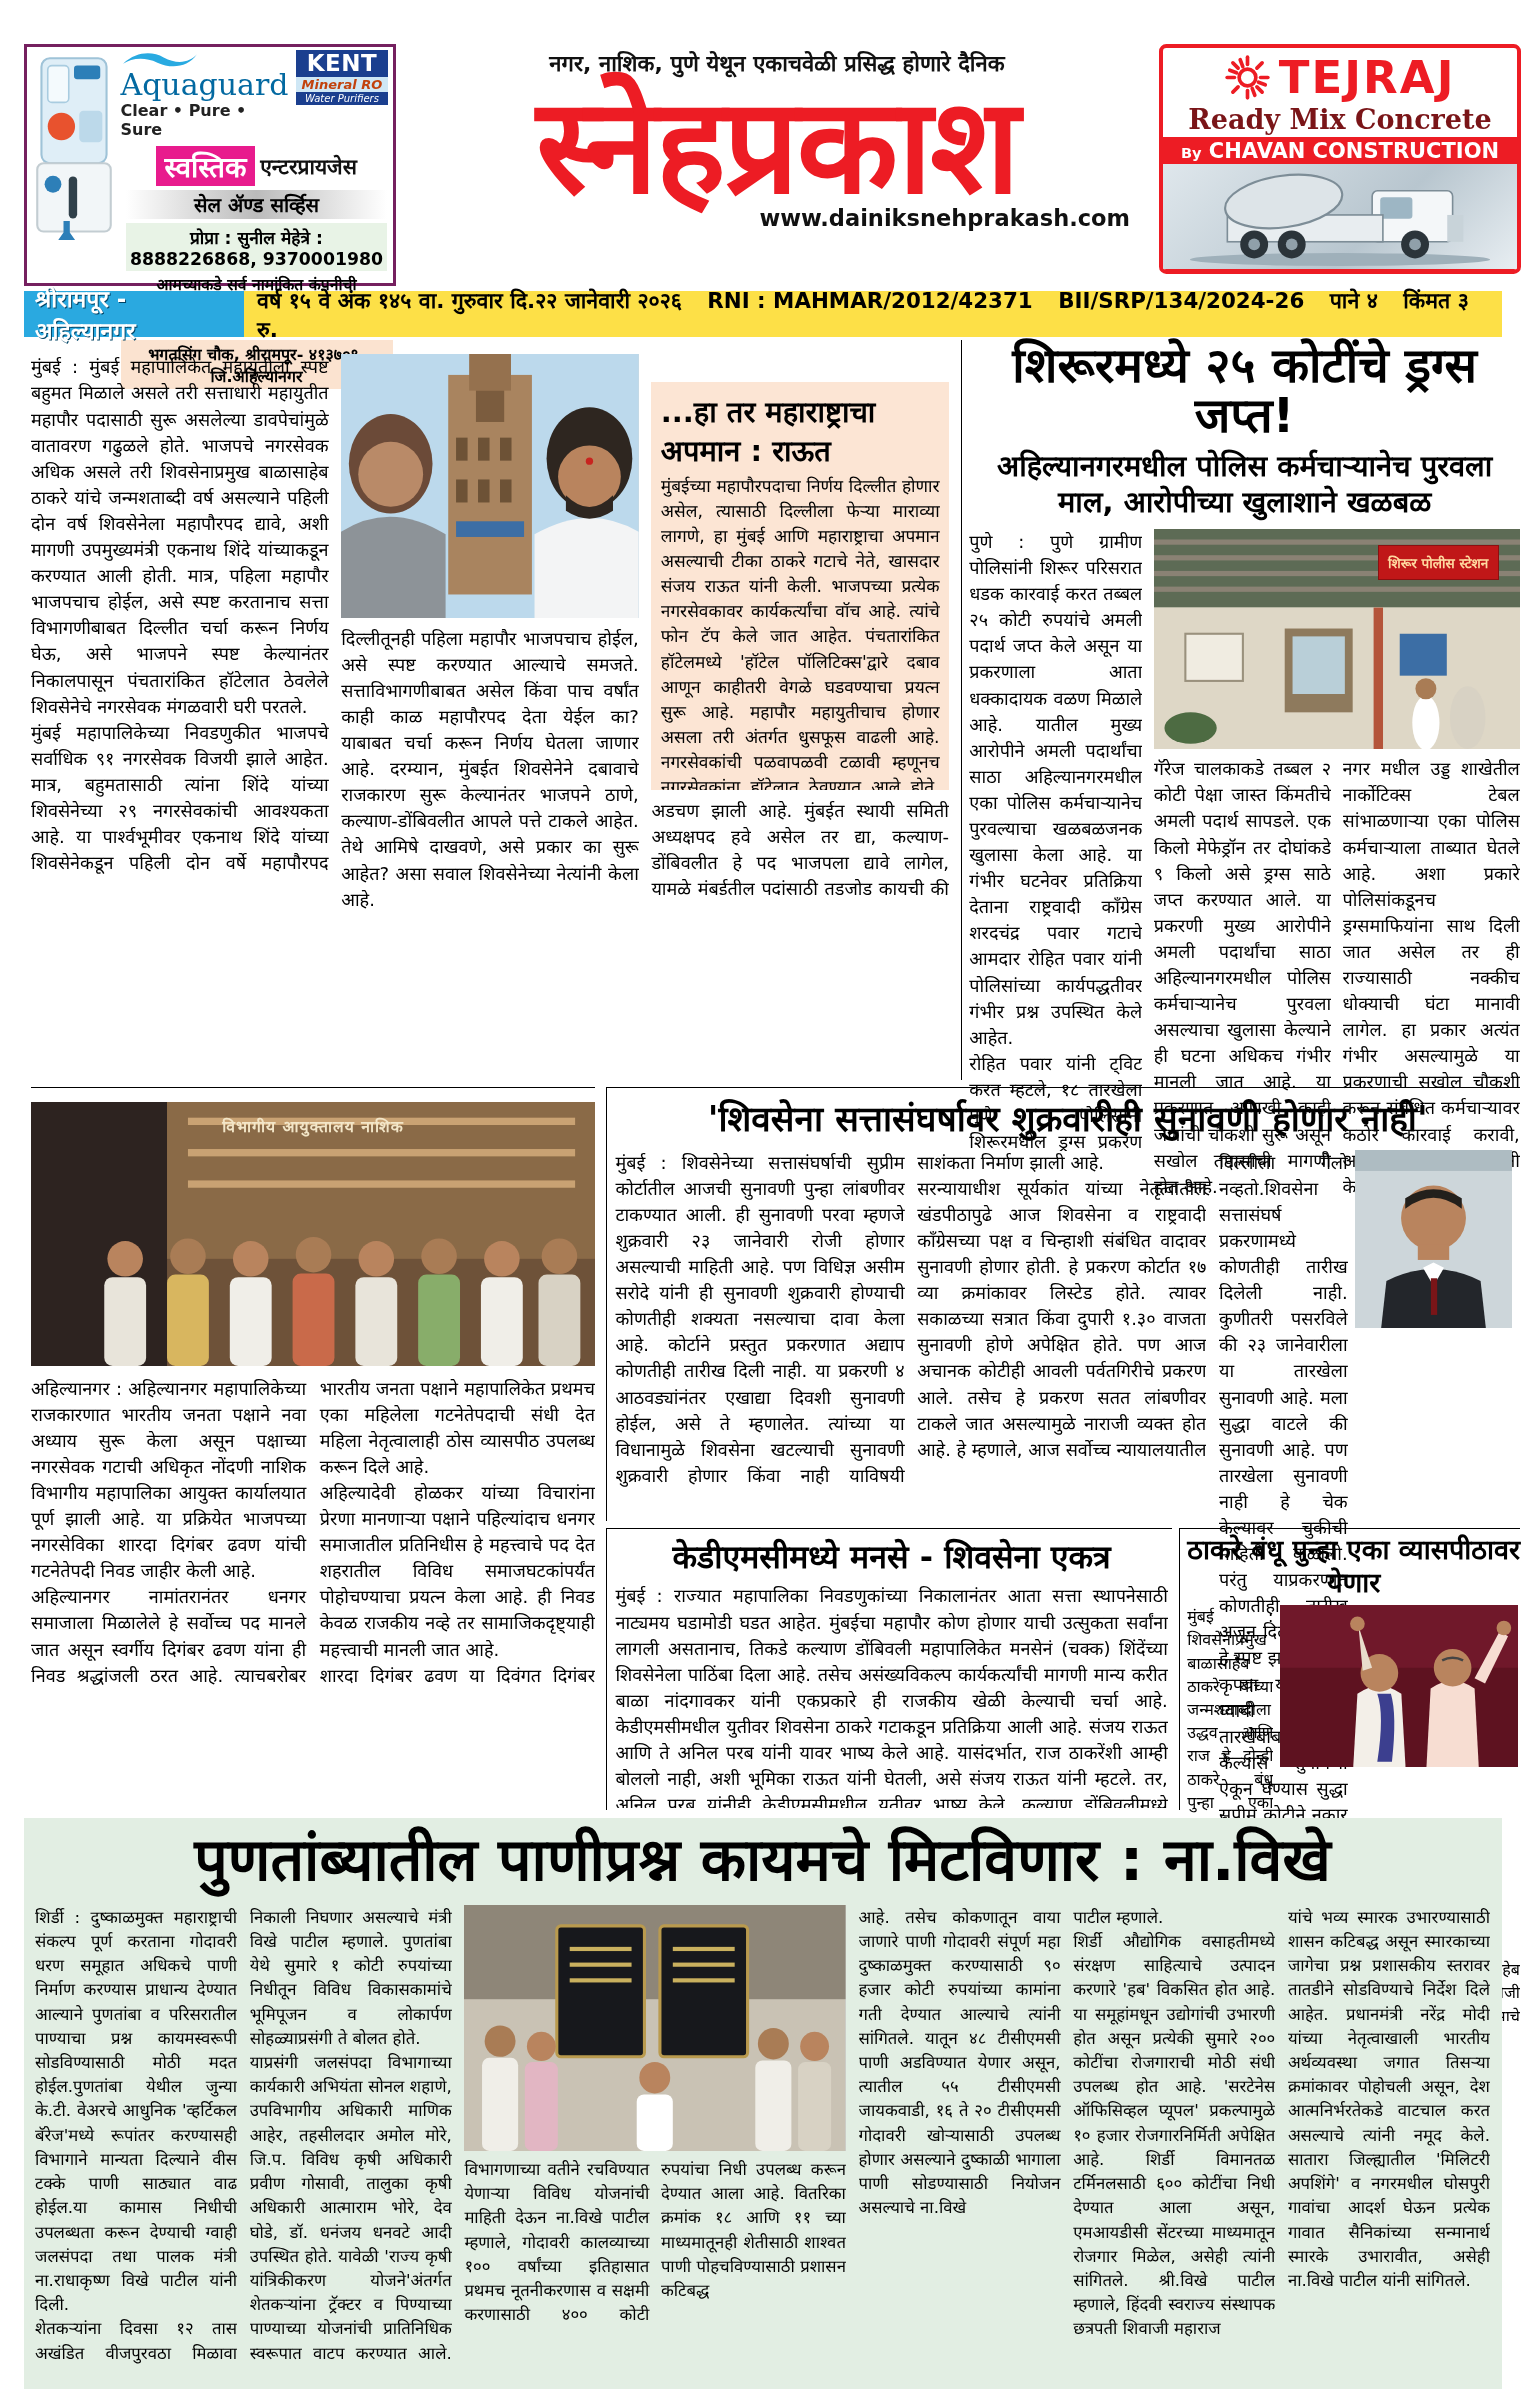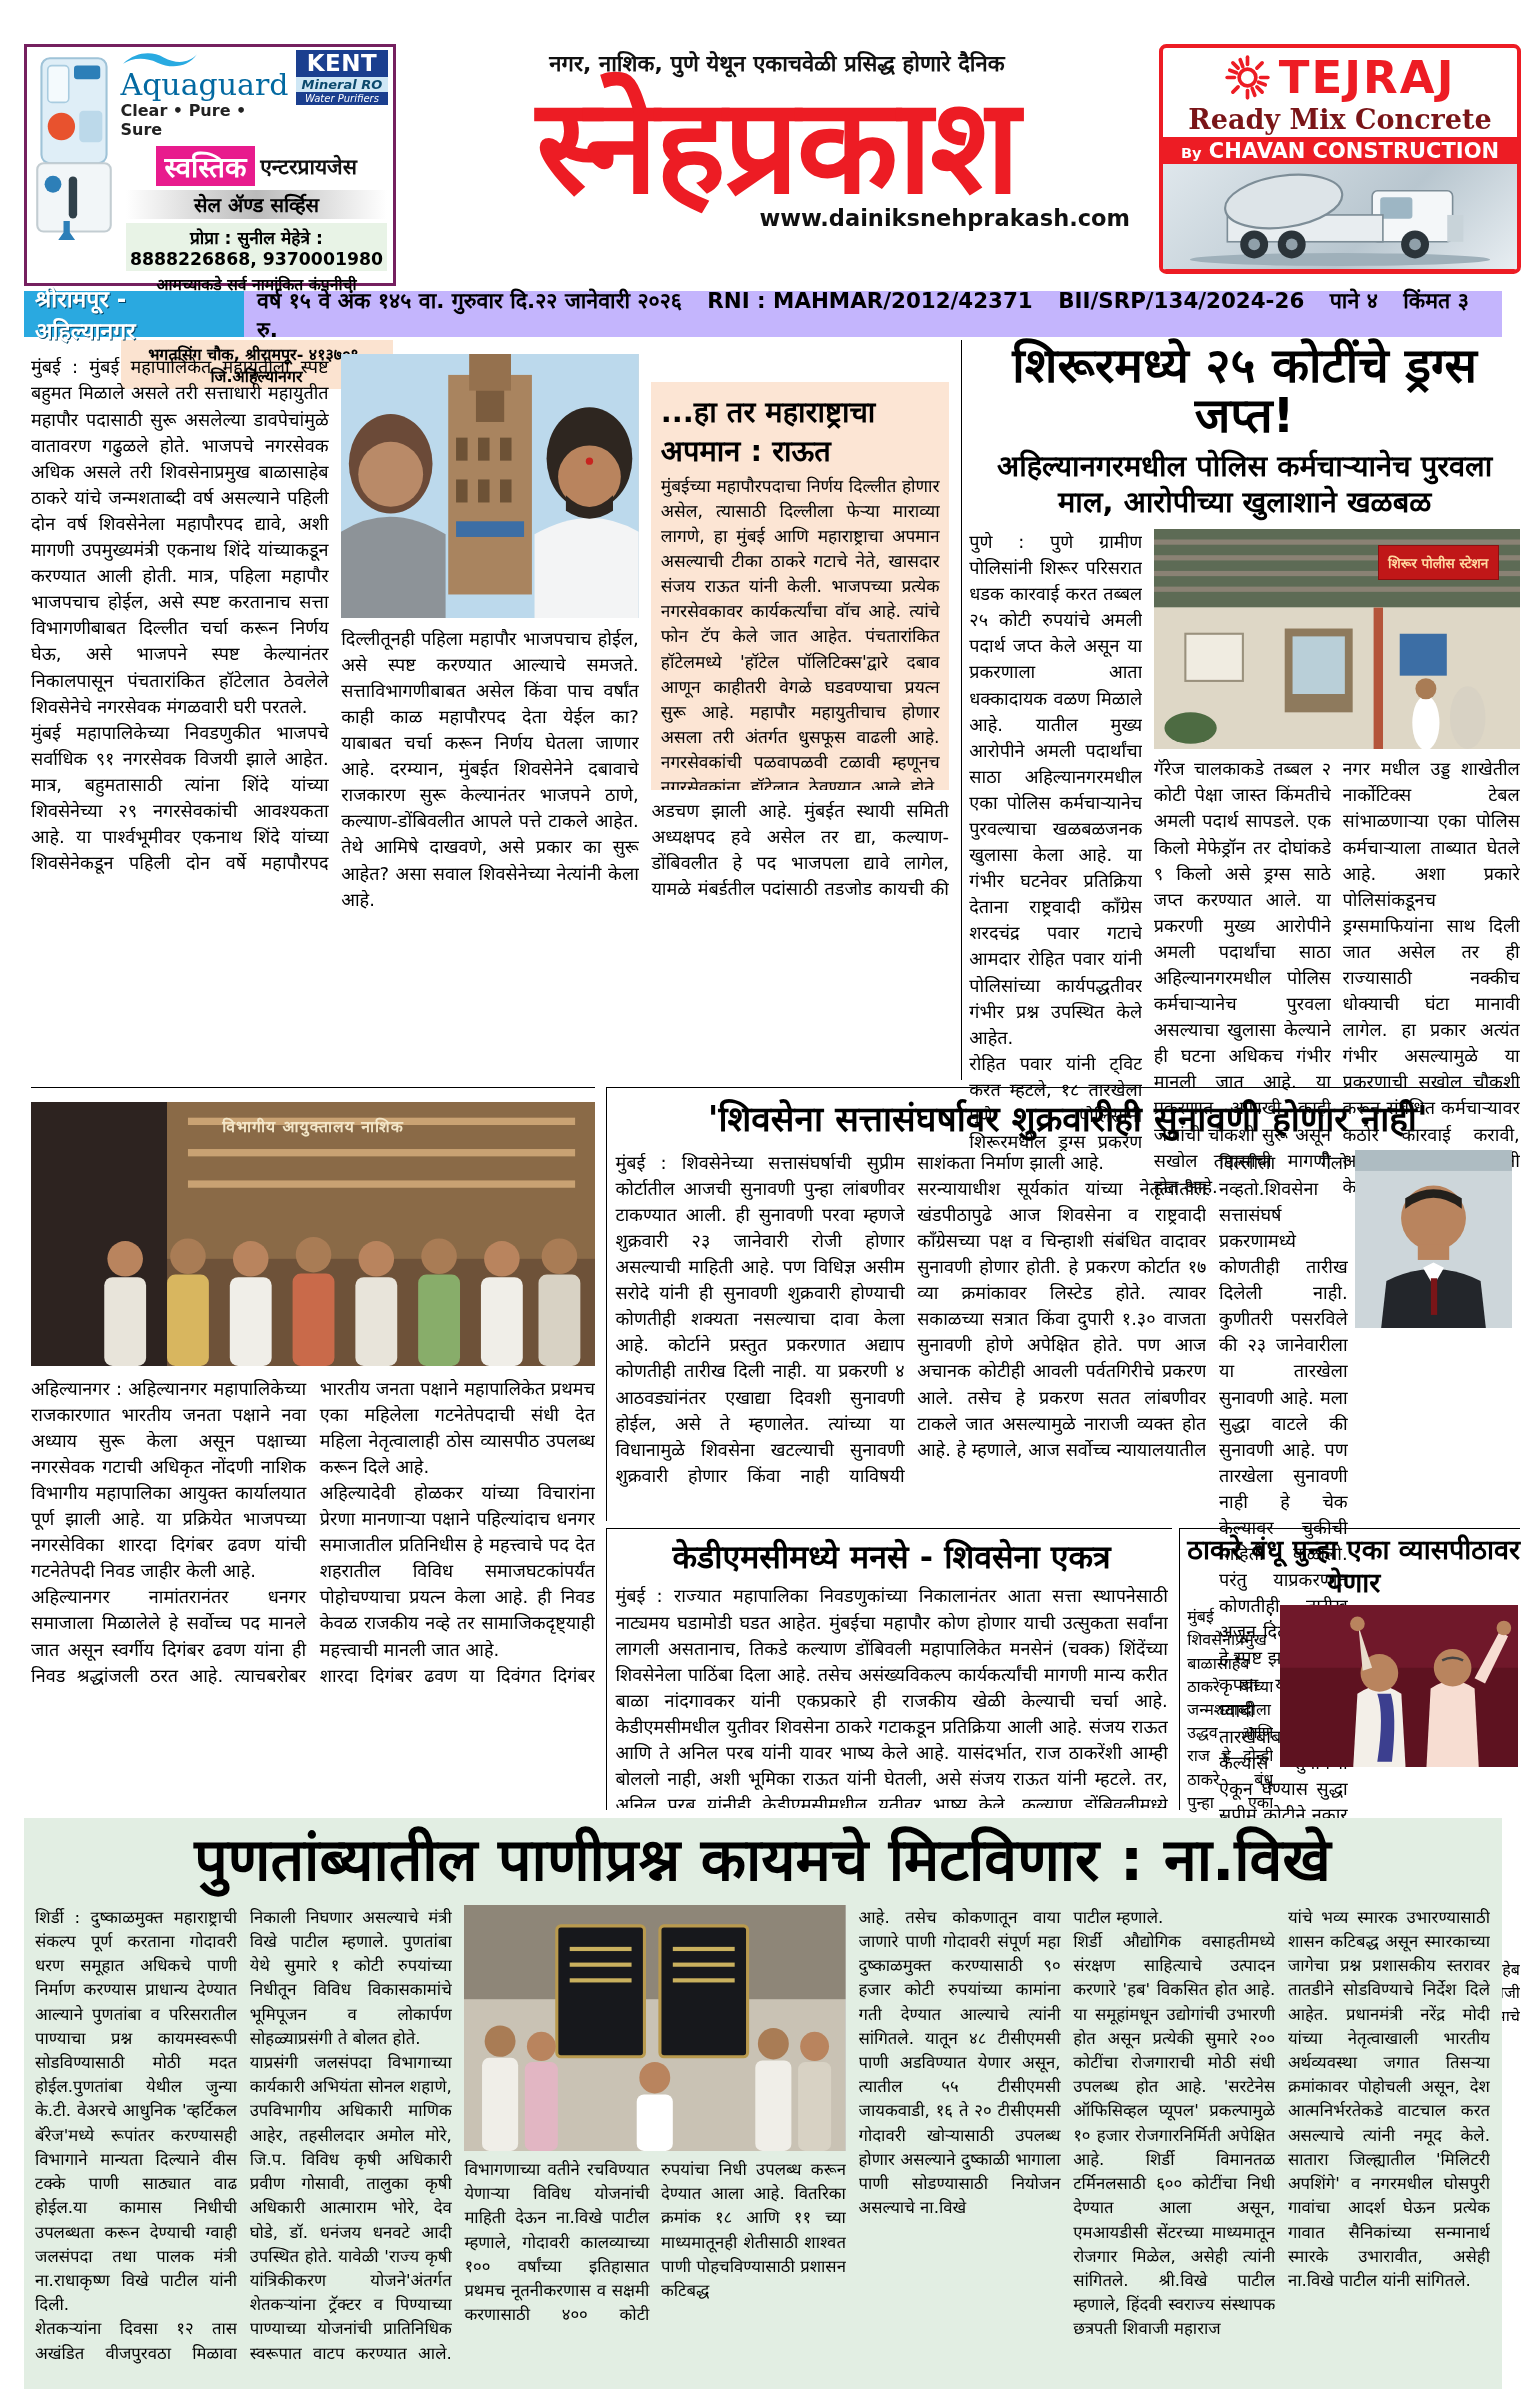--- a/index.html
+++ b/index.html
@@ -8,21 +8,21 @@
 
   
   .ad-left { position:absolute; left:23.5px; top:44px; width:372px; height:242px;
              border:3.7px solid #75205f; background:#fff; }
   .ad-left-top { display:flex; align-items:flex-start; gap:4.2px; padding:3.1px 4.2px 1px 94px; }
   .aq-brand { color:#0369a1; font-size:30px; font-weight:normal; font-family:"DejaVu Serif", serif; line-height:1.0; }
   .aq-wave { display:block; }
   .aq-tag { font-size:16px; font-weight:bold; color:#222; margin-top:1px; }
   .kent-box { background:#1b3f8f; color:#fff; width:94px; text-align:center; padding:2.1px 0 1px; }
   .kent-name { font-size:23px; font-weight:bold; letter-spacing:0.5px; line-height:1; }
-  .kent-sub { background:#cfe7f5; color:#0c4a6e; font-style:italic; font-weight:bold; font-size:13px; margin-top:1.6px; }
+  .kent-sub { background:#cfe7f5; color:#c2410c; font-style:italic; font-weight:bold; font-size:13px; margin-top:1.6px; }
   .kent-sub2 { font-size:10px; font-style:italic; padding-top:1px; }
   .purifier { position:absolute; left:5.2px; top:6.3px; width:84px; height:188px; }
   .ad-left-body { margin-left:94px; padding:1px 5.2px; text-align:center; }
   .swastik-row { display:flex; align-items:center; justify-content:center; gap:5.2px; margin-top:5px; }
   .swastik { background:#e81b8d; color:#fff; font-size:28px; font-weight:bold; padding:1px 8.4px; }
   .enterprises { color:#111; font-size:21px; font-weight:bold; }
   .sale-service { background:linear-gradient(90deg,#fff,#bbb,#fff); font-size:20px; font-weight:bold; margin-top:4.2px; padding:1px 0; }
   .prop-line { background:#e8f3e6; font-size:17.3px; font-weight:bold; margin-top:4.2px; padding:2.1px 0; }
   .ad-desc { font-size:15.7px; font-weight:bold; margin-top:4.2px; line-height:1.3; }
   .ad-addr { background:#fbe3d0; font-size:16px; font-weight:bold; margin:4.2px -5.2px 0; padding:2.6px 0; }
@@ -37,21 +37,21 @@
   .tejraj-row { display:flex; align-items:center; justify-content:center; gap:7.3px; padding-top:3.1px; }
   .tejraj-name { color:#ed1c24; font-size:45px; font-weight:bold; letter-spacing:2.1px; }
   .tejraj-line1 { text-align:center; color:#7a1518; font-size:27px; font-weight:bold; font-family:"DejaVu Serif", serif; }
   .tejraj-bar { background:#ed1c24; color:#fff; text-align:center; font-size:21px; font-weight:bold; padding:1.6px 0; margin-top:2.1px; }
   .tejraj-by { font-size:14.6px; vertical-align:middle; }
   .truck-area { height:105px; background:linear-gradient(135deg,#dfe7ec,#b8c6cf 60%,#e8eef2); position:relative; }
   .tejraj-contact { background:#ed1c24; color:#fff; text-align:center; font-size:19.4px; font-weight:bold; padding:3.1px 0; }
 
   
   .dateline { position:absolute; left:23.5px; top:291px; width:1478px; height:46px;
-              background:#c4b5fd; display:flex; align-items:center; gap:12.6px; }
+              background:#fde047; display:flex; align-items:center; gap:12.6px; }
   .dateline-region { background:#2aa9e0; color:#fff; font-size:23px; font-weight:bold; height:100%;
                      display:flex; align-items:center; padding:0 11.5px; text-shadow:1px 1px 0 #046; }
   .dateline-info { font-size:21.4px; font-weight:bold; color:#000; }
   .dateline-info span { margin-right:18px; }
 
   
   .headline-black { color:#000; font-weight:bold; }
   .body-text { font-size:18px; line-height:1.45; color:#000; text-align:justify; white-space:pre-line; overflow:hidden; }
   .photo { position:relative; overflow:hidden; background:#cfd8dd; }
   .photo svg { display:block; width:100%; height:100%; }

